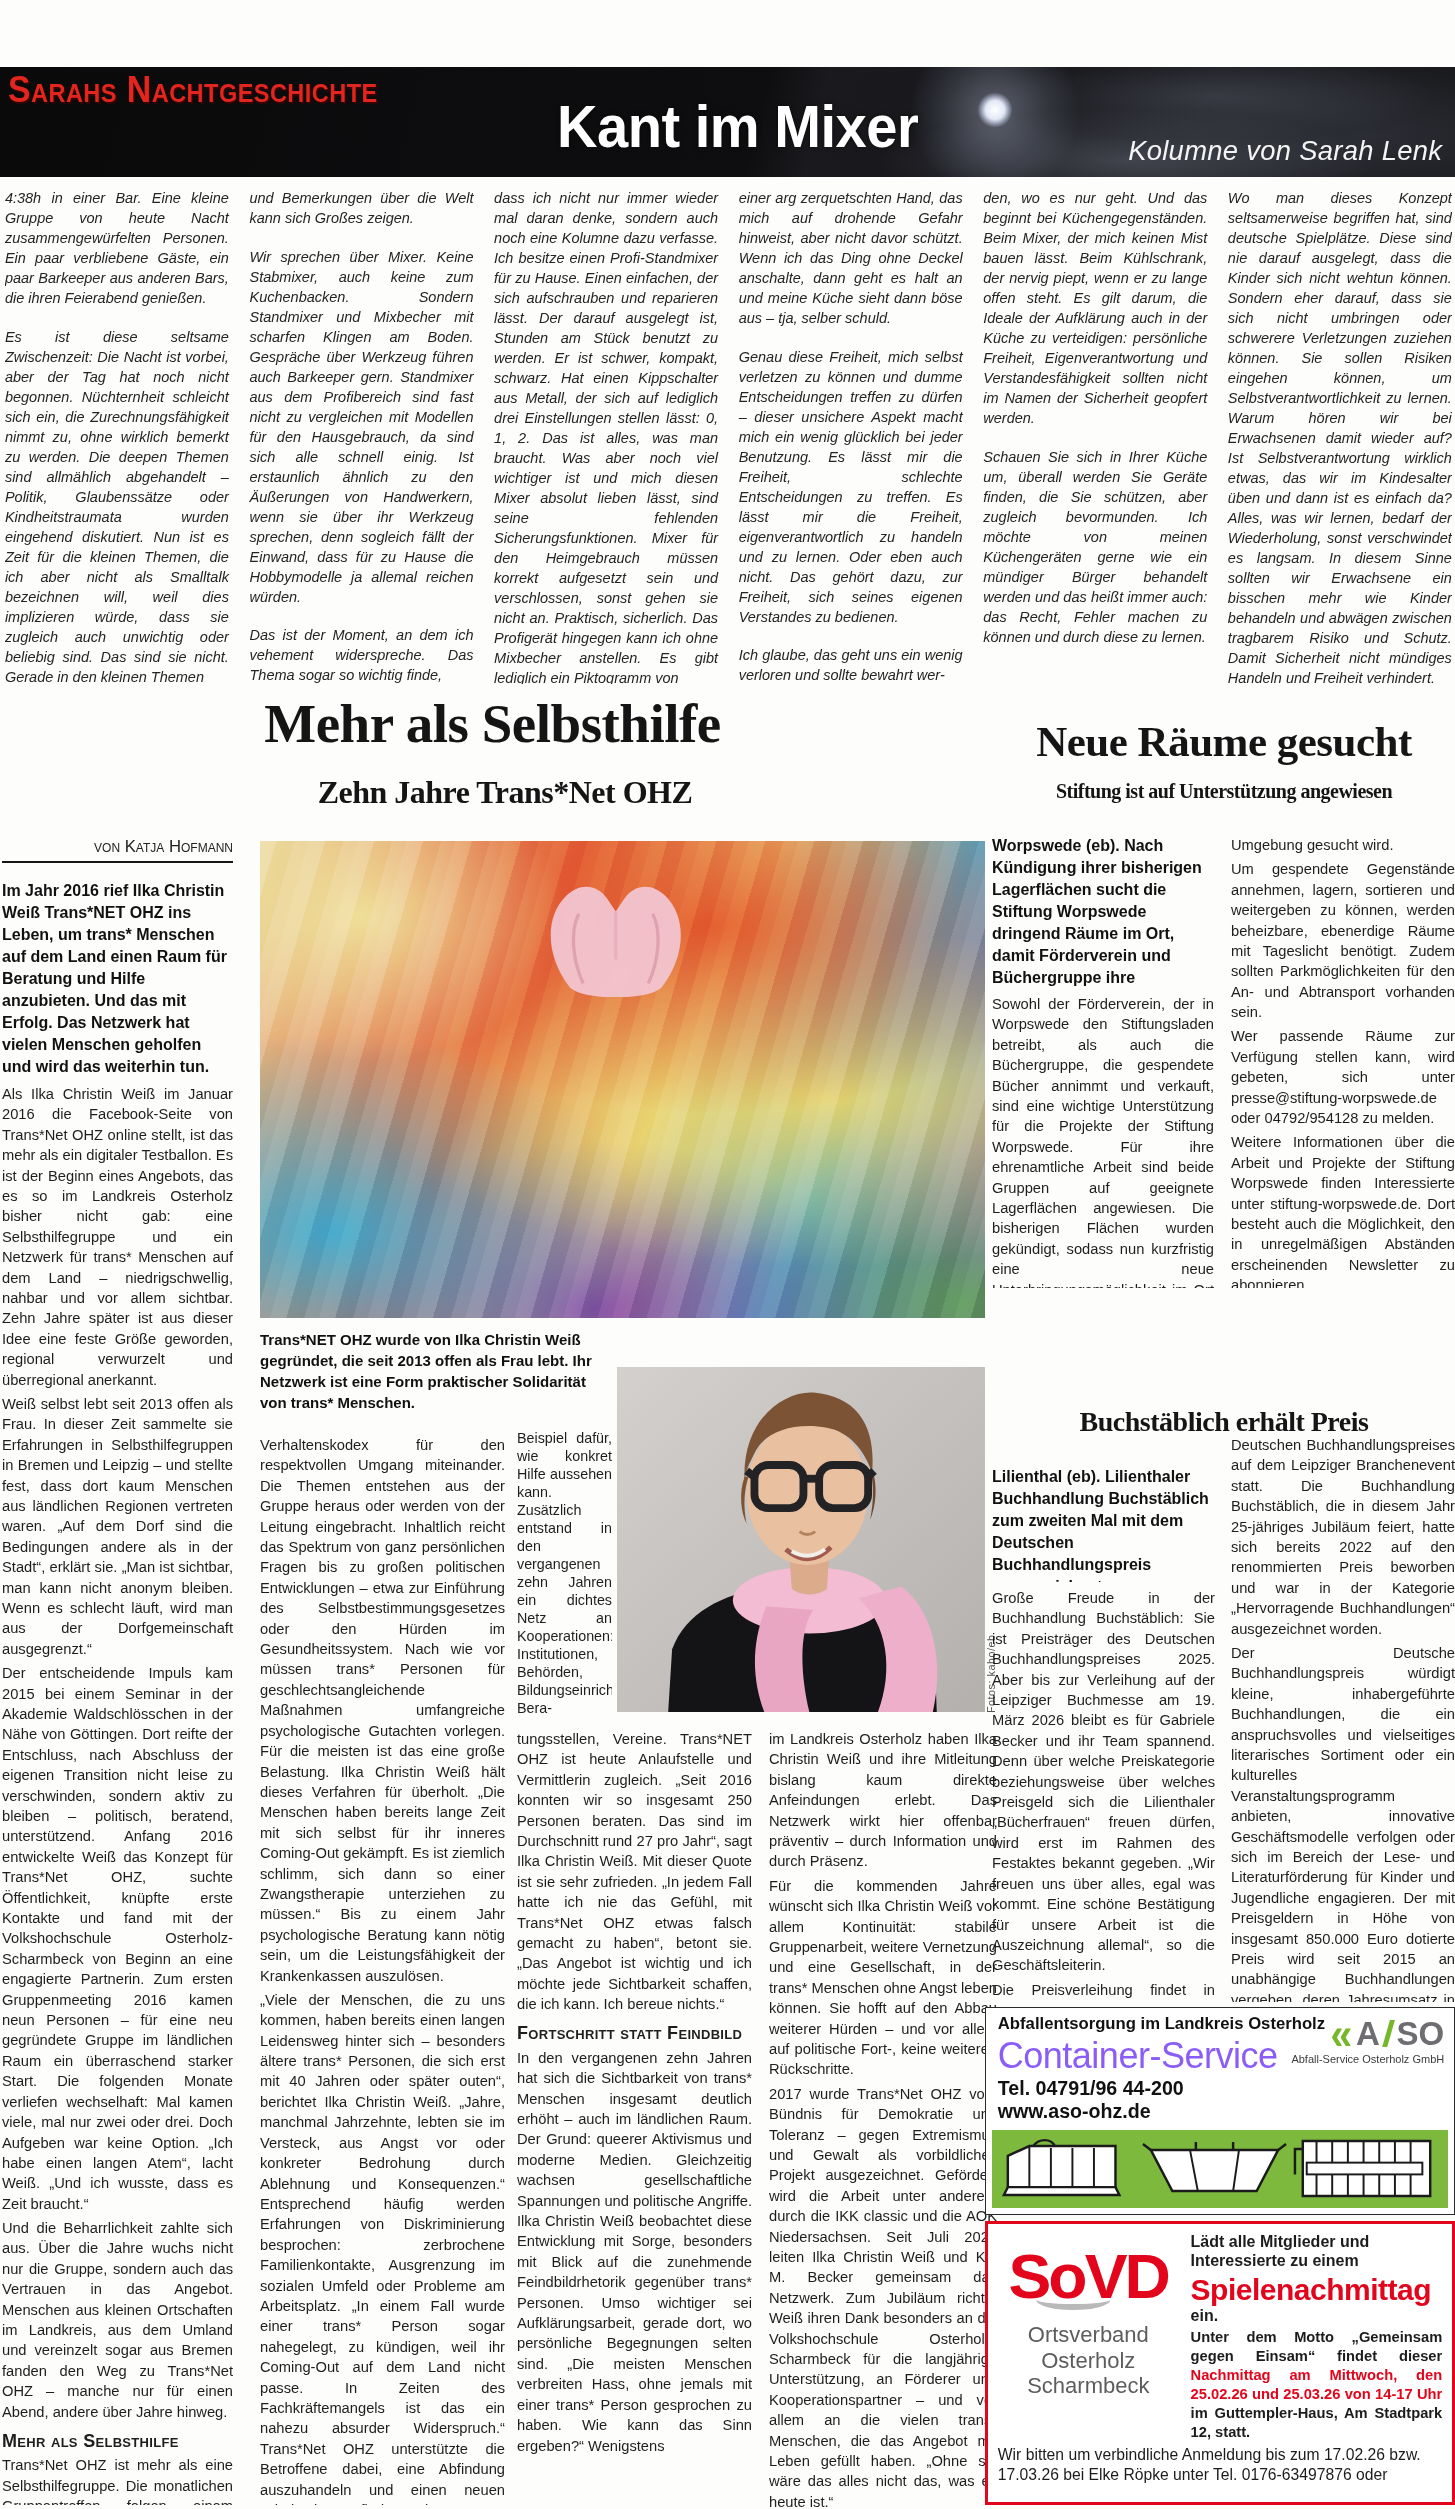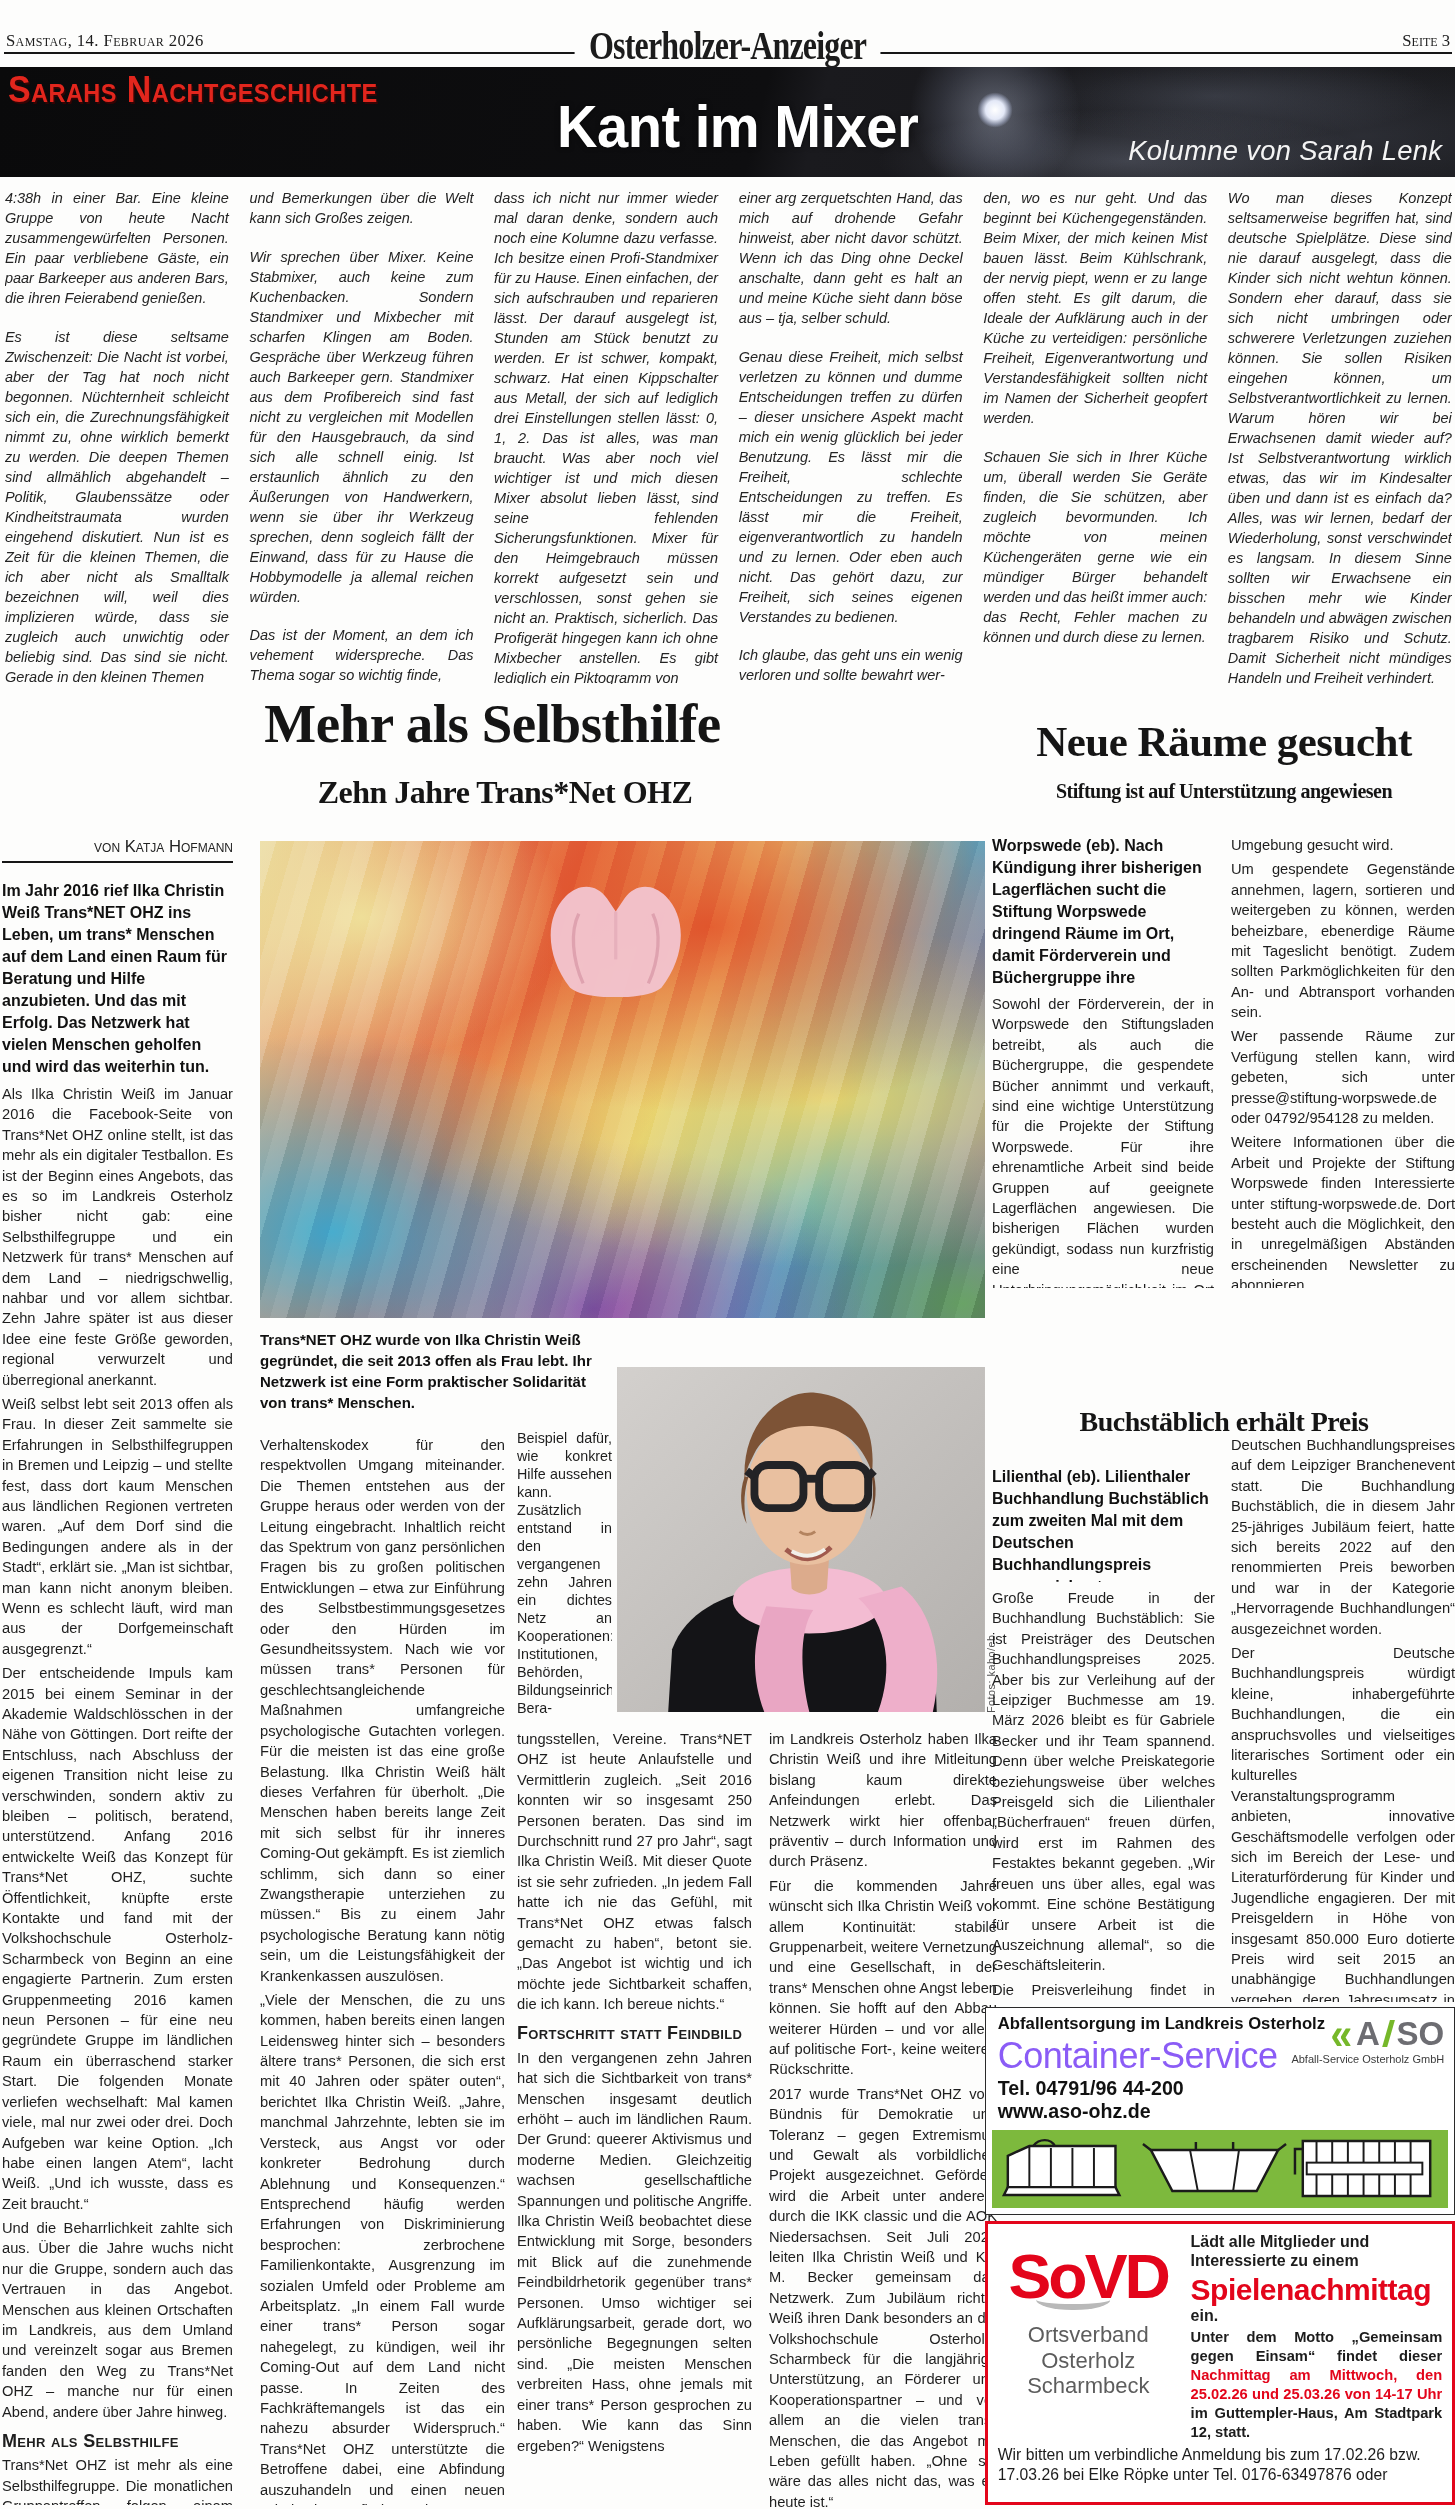--- a/index.html
+++ b/index.html
@@ -88,26 +88,20 @@
   .sovd-motto { font-weight:bold; font-size:14.7px; line-height:19px; text-align:justify; }
   .sovd-motto .red { color:#e3051b; }
   .sovd-bold-line { font-weight:bold; font-size:17px; margin-top:7.8px; letter-spacing:-0.2px; }
   .sovd-info { font-size:15.7px; line-height:20.6px; margin-top:2.9px; }
 </style>
 </head>
 <body>
 
 <div id="page">
 
-  <header class="page-header">
-    <div class="rule"></div>
-    <span class="ph-date">Samstag, 14. Februar 2026</span>
-    <div class="masthead-wrap"><span class="masthead">Osterholzer-Anzeiger</span></div>
-    <span class="ph-page">Seite 3</span>
-  </header>
 
   <div class="banner">
     <span class="banner-kicker">Sarahs Nachtgeschichte</span>
     <span class="banner-title">Kant im Mixer</span>
     <span class="banner-byline">Kolumne von Sarah Lenk</span>
   </div>
 
   <div class="kol">
     <div class="kol-col">
         <p>4:38h in einer Bar. Eine kleine Gruppe von heute Nacht zusammengewürfelten Personen. Ein paar verbliebene Gäste, ein paar Barkeeper aus anderen Bars, die ihren Feierabend genießen.</p>

